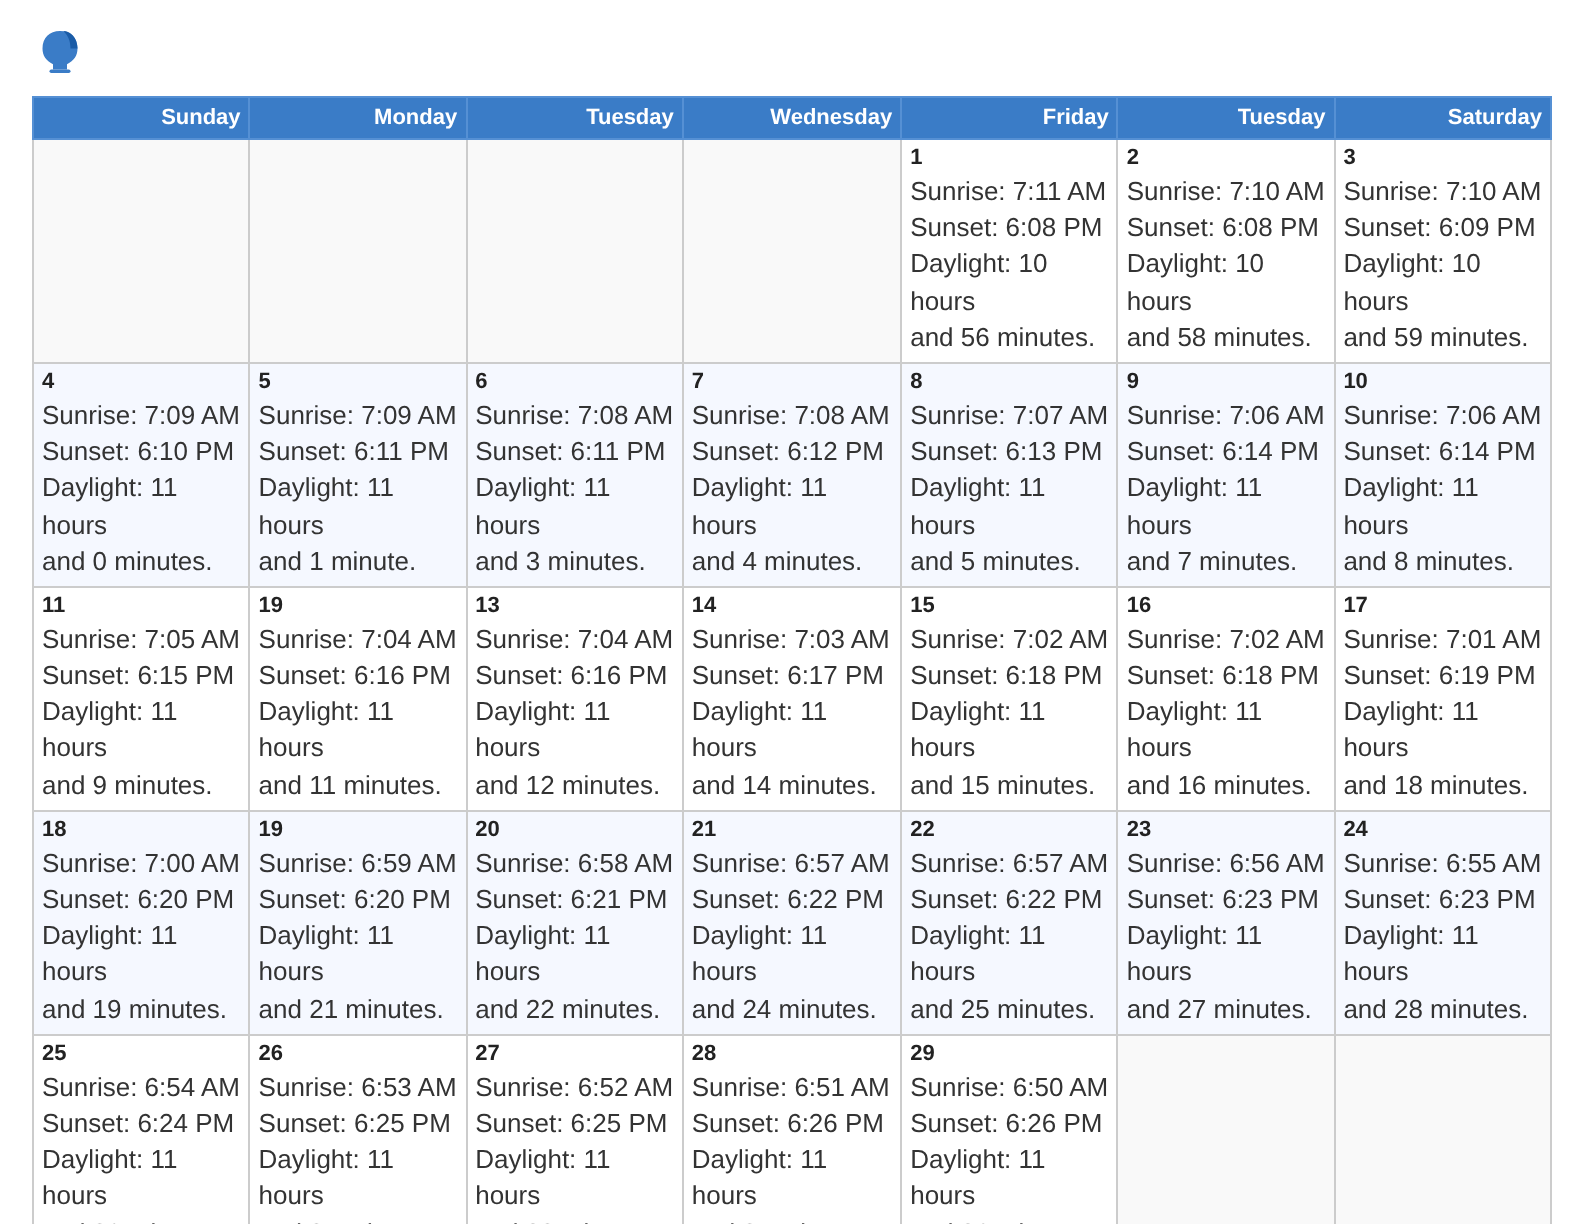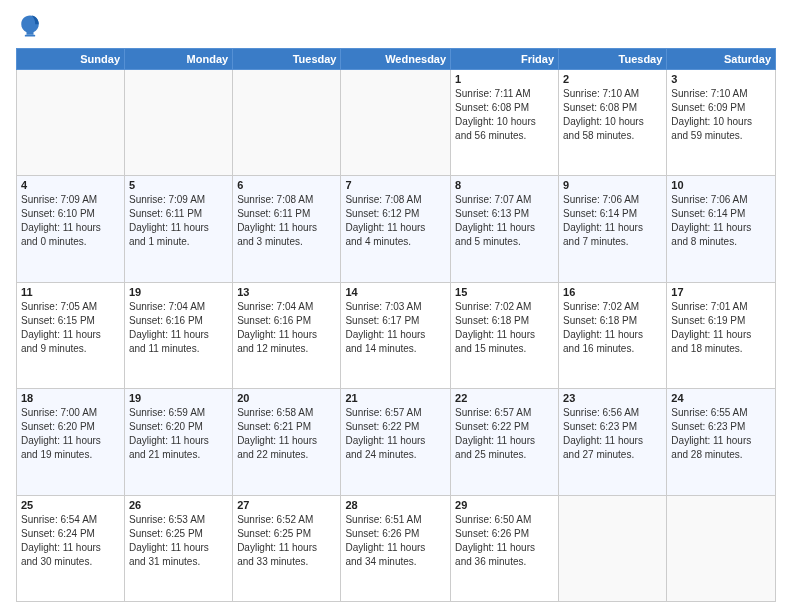--- a/index.html
+++ b/index.html
@@ -88,21 +88,21 @@
       background: #f9f9f9;
     }
     .day-number {
       font-size: 11px;
       font-weight: bold;
       color: #222;
       margin-bottom: 2px;
       display: block;
     }
     .cell-info {
-      font-size: 10px;
+      font-size: 13px;
       line-height: 1.4;
       color: #333;
     }
     tr:nth-child(even) td {
       background: #f5f8ff;
     }
     tr:nth-child(even) td.empty {
       background: #f0f3fa;
     }
   </style>

